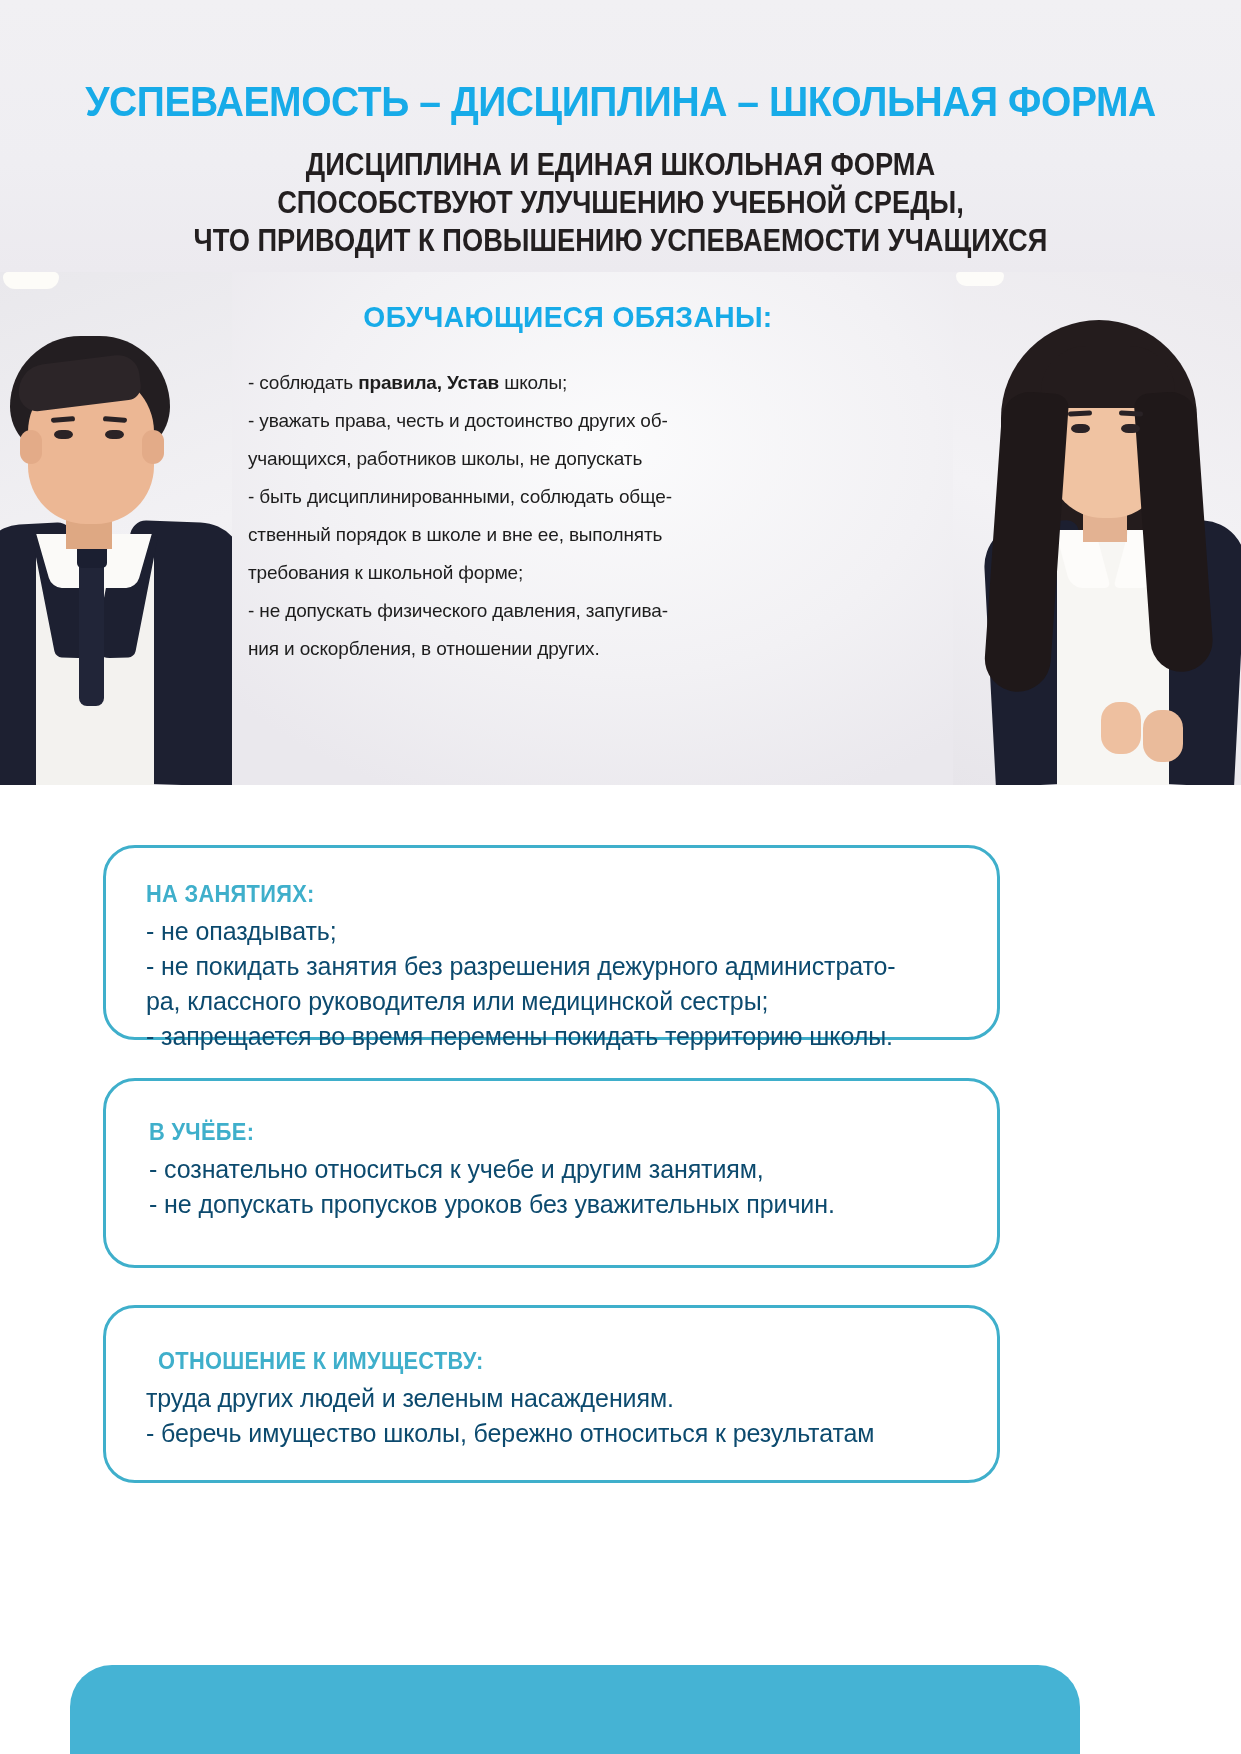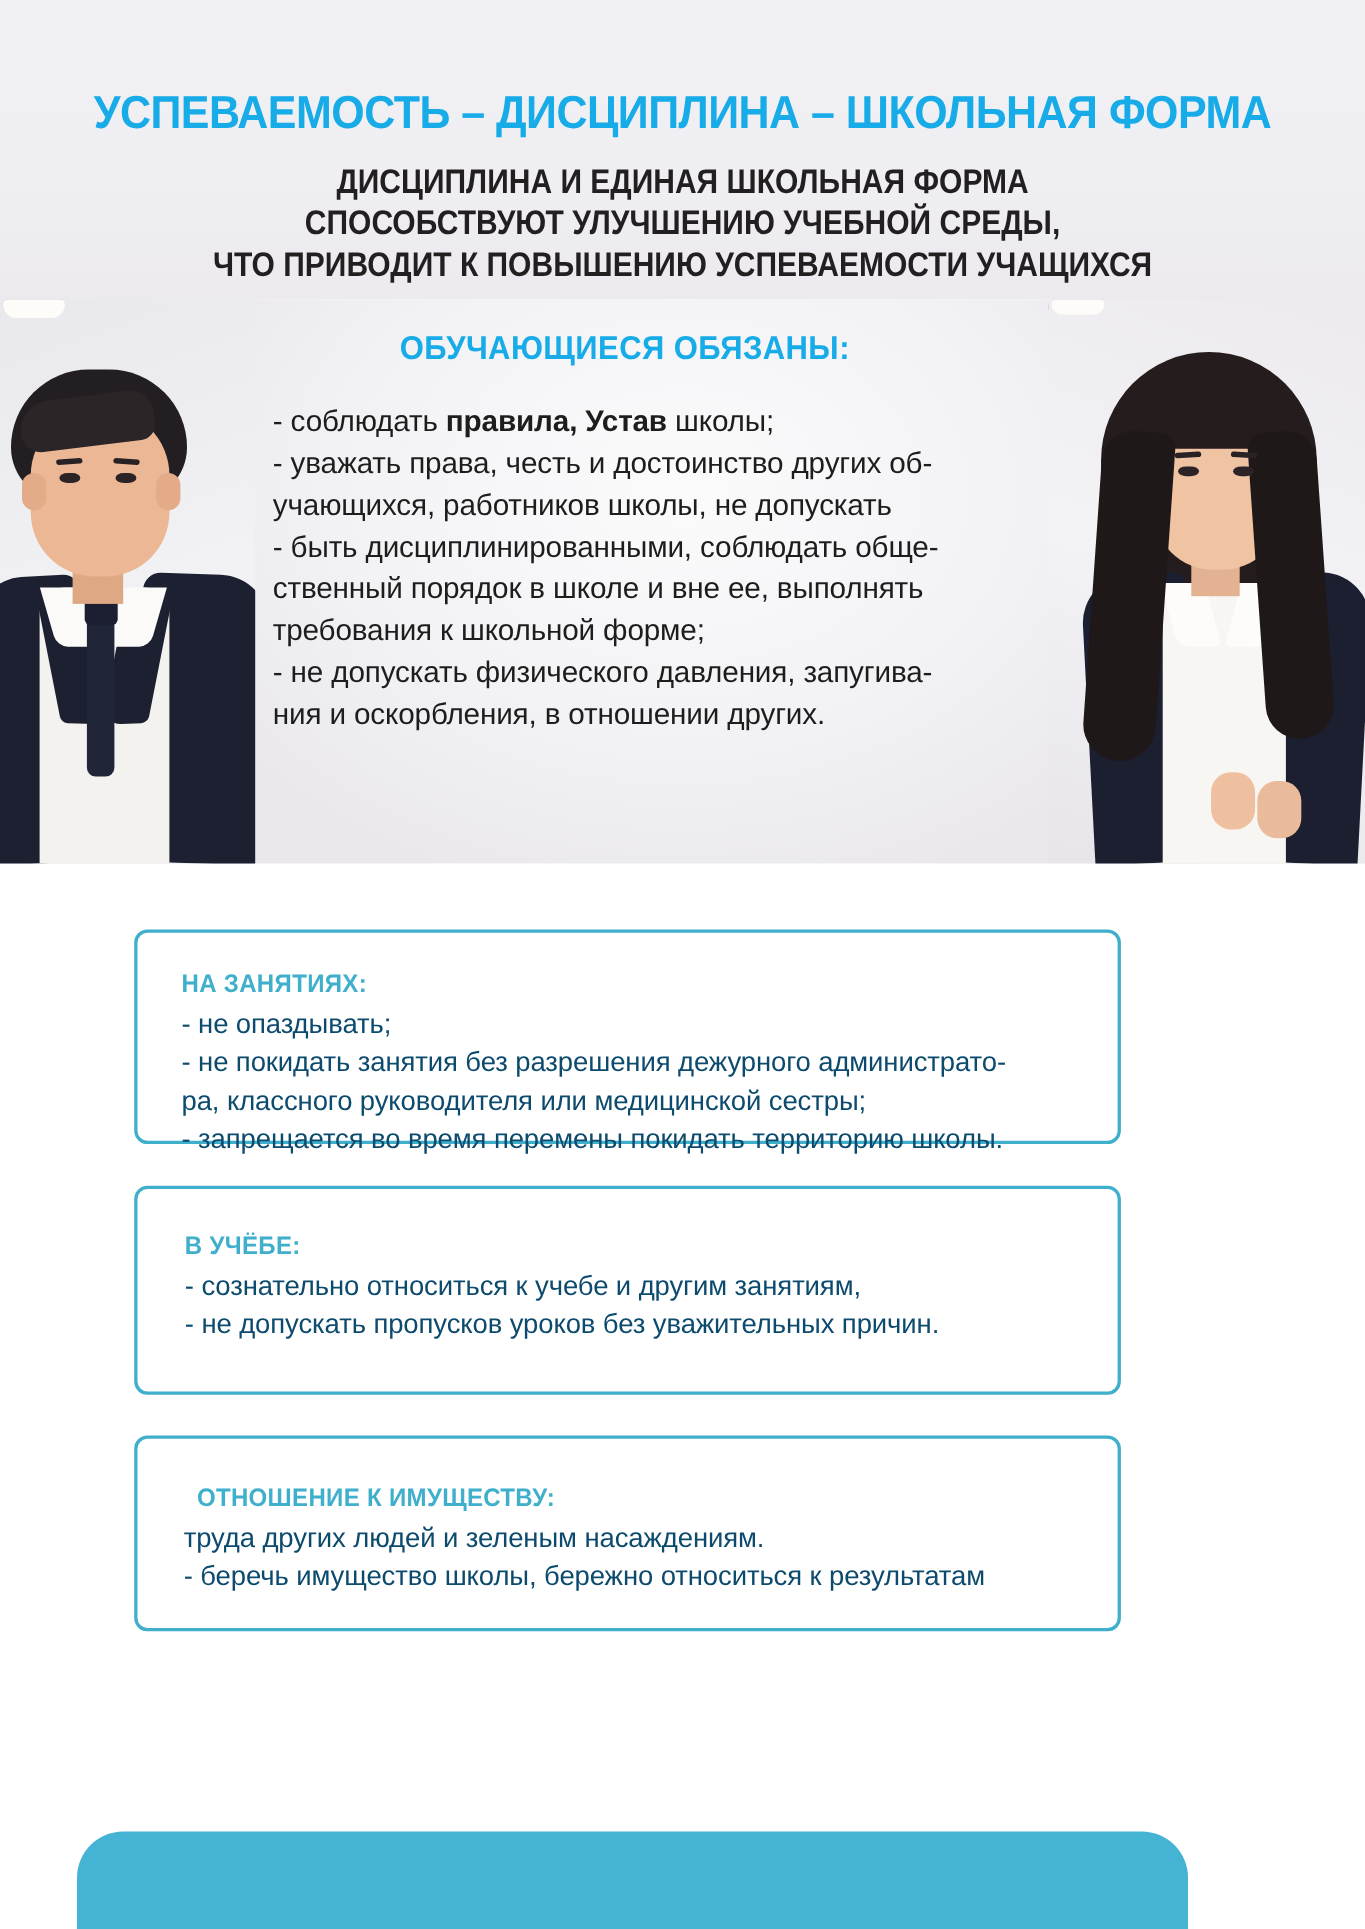--- a/index.html
+++ b/index.html
@@ -47,49 +47,49 @@
     position:absolute;left:248px;top:300px;width:640px;
   }
   #duties-heading{
     font-family:"Liberation Sans Narrow","Liberation Sans",sans-serif;
     font-weight:bold;font-size:30px;color:#17ABE8;
     text-align:center;letter-spacing:0.4px;
     transform:scaleX(0.94);transform-origin:center;
     margin:0 0 30px 0;
   }
   #duties-body{
-    font-size:27px;line-height:38px;color:#1d1d1d;
+    font-size:19px;line-height:38px;color:#1d1d1d;
     letter-spacing:-0.15px;
   }
   #duties-body b{font-weight:bold;}
   #duties-body p{margin:0;}
 
   
   .rule-box{
-    position:absolute;left:122px;width:897px;
-    border:3px solid #3FAFCB;border-radius:12px;background:#ffffff;
+    position:absolute;left:103px;width:897px;
+    border:3px solid #3FAFCB;border-radius:32px;background:#ffffff;
     box-sizing:border-box;
   }
   #box-lessons{top:845px;height:195px;}
   #box-study{top:1078px;height:190px;}
   #box-property{top:1305px;height:178px;}
 
   .box-heading{
     font-family:"Liberation Sans Narrow","Liberation Sans",sans-serif;
     font-weight:bold;font-size:23px;color:#3FAFCB;
     letter-spacing:0.3px;margin:0 0 6px 0;
     transform:scaleX(0.95);transform-origin:left center;
   }
   .box-body{
     font-size:25px;line-height:35px;color:#0c4a6e;letter-spacing:-0.1px;
   }
   .box-body p{margin:0;}
   #box-lessons .box-inner{padding:33px 22px 0 40px;}
   #box-study  .box-inner{padding:38px 22px 0 43px;}
-  #box-property .box-inner{padding:40px 22px 0 20px;margin-left:22px;}
+  #box-property .box-inner{padding:40px 22px 0 40px;}
   #box-property .box-heading{margin-left:12px;}
 
   
   #bottom-bar{
     position:absolute;left:70px;top:1665px;width:1010px;height:160px;
     background:#45B3D4;border-radius:42px;
   }
 
   
   .p-bg{position:absolute;inset:0;}

